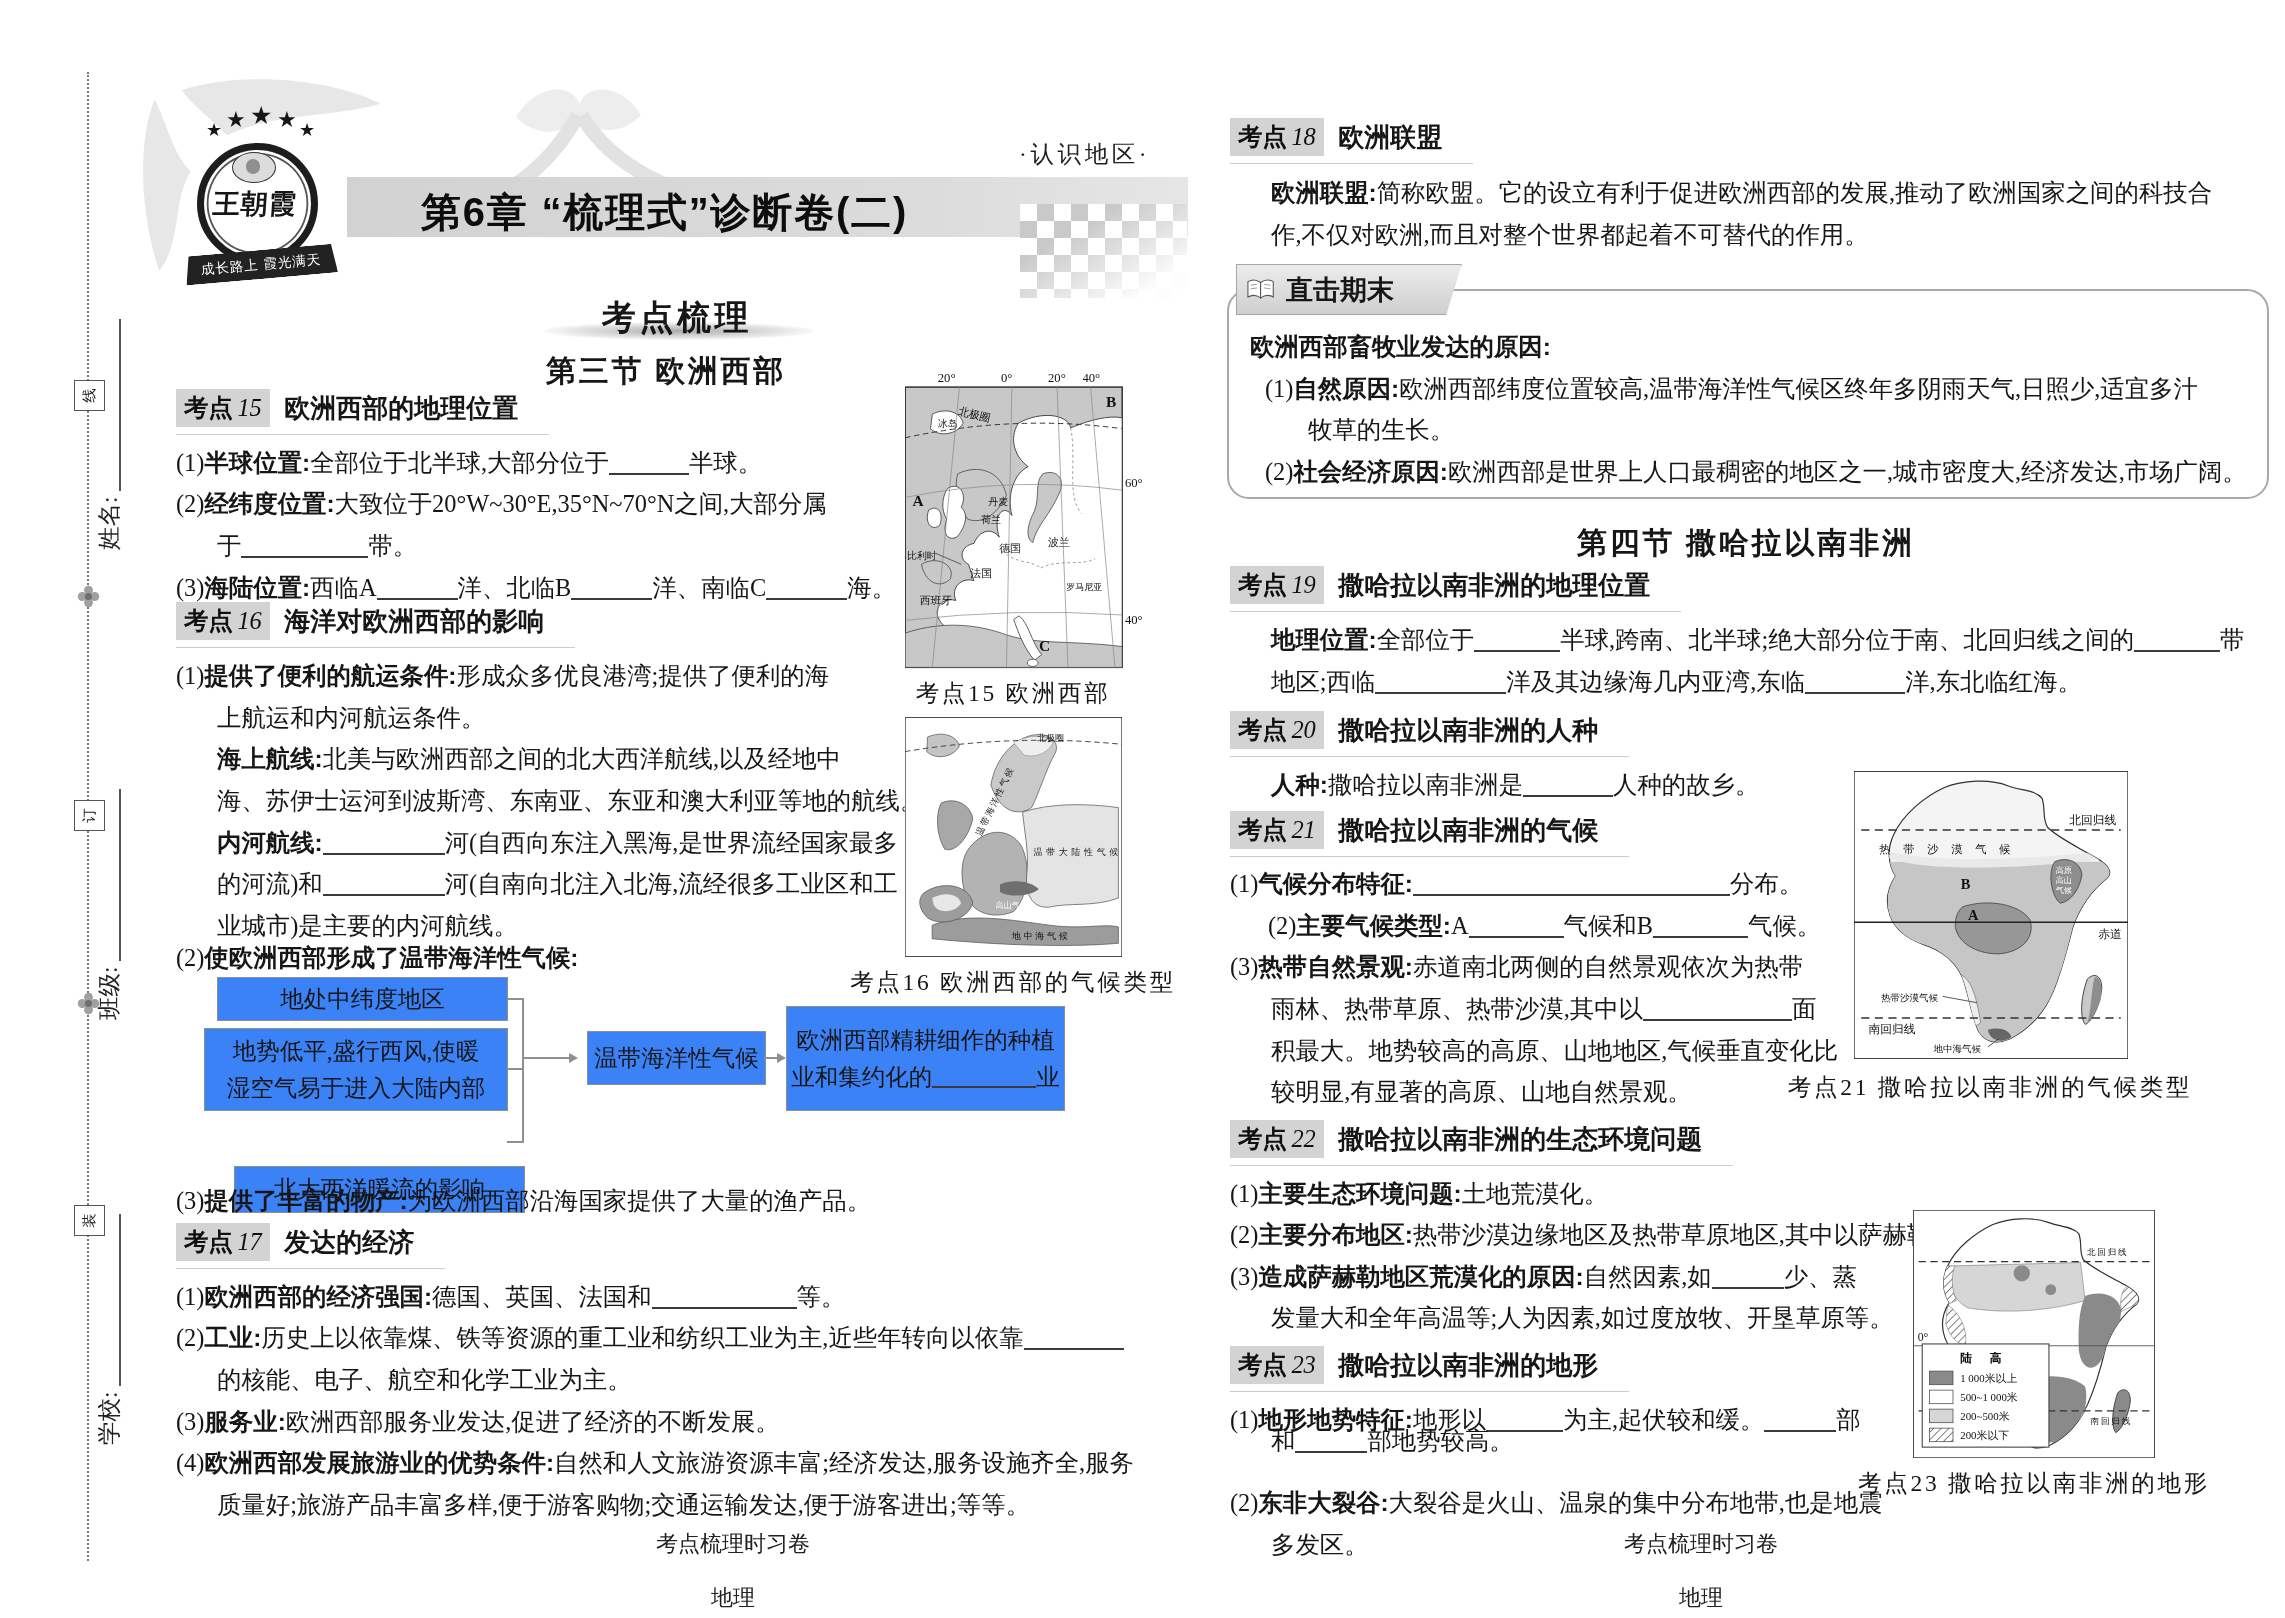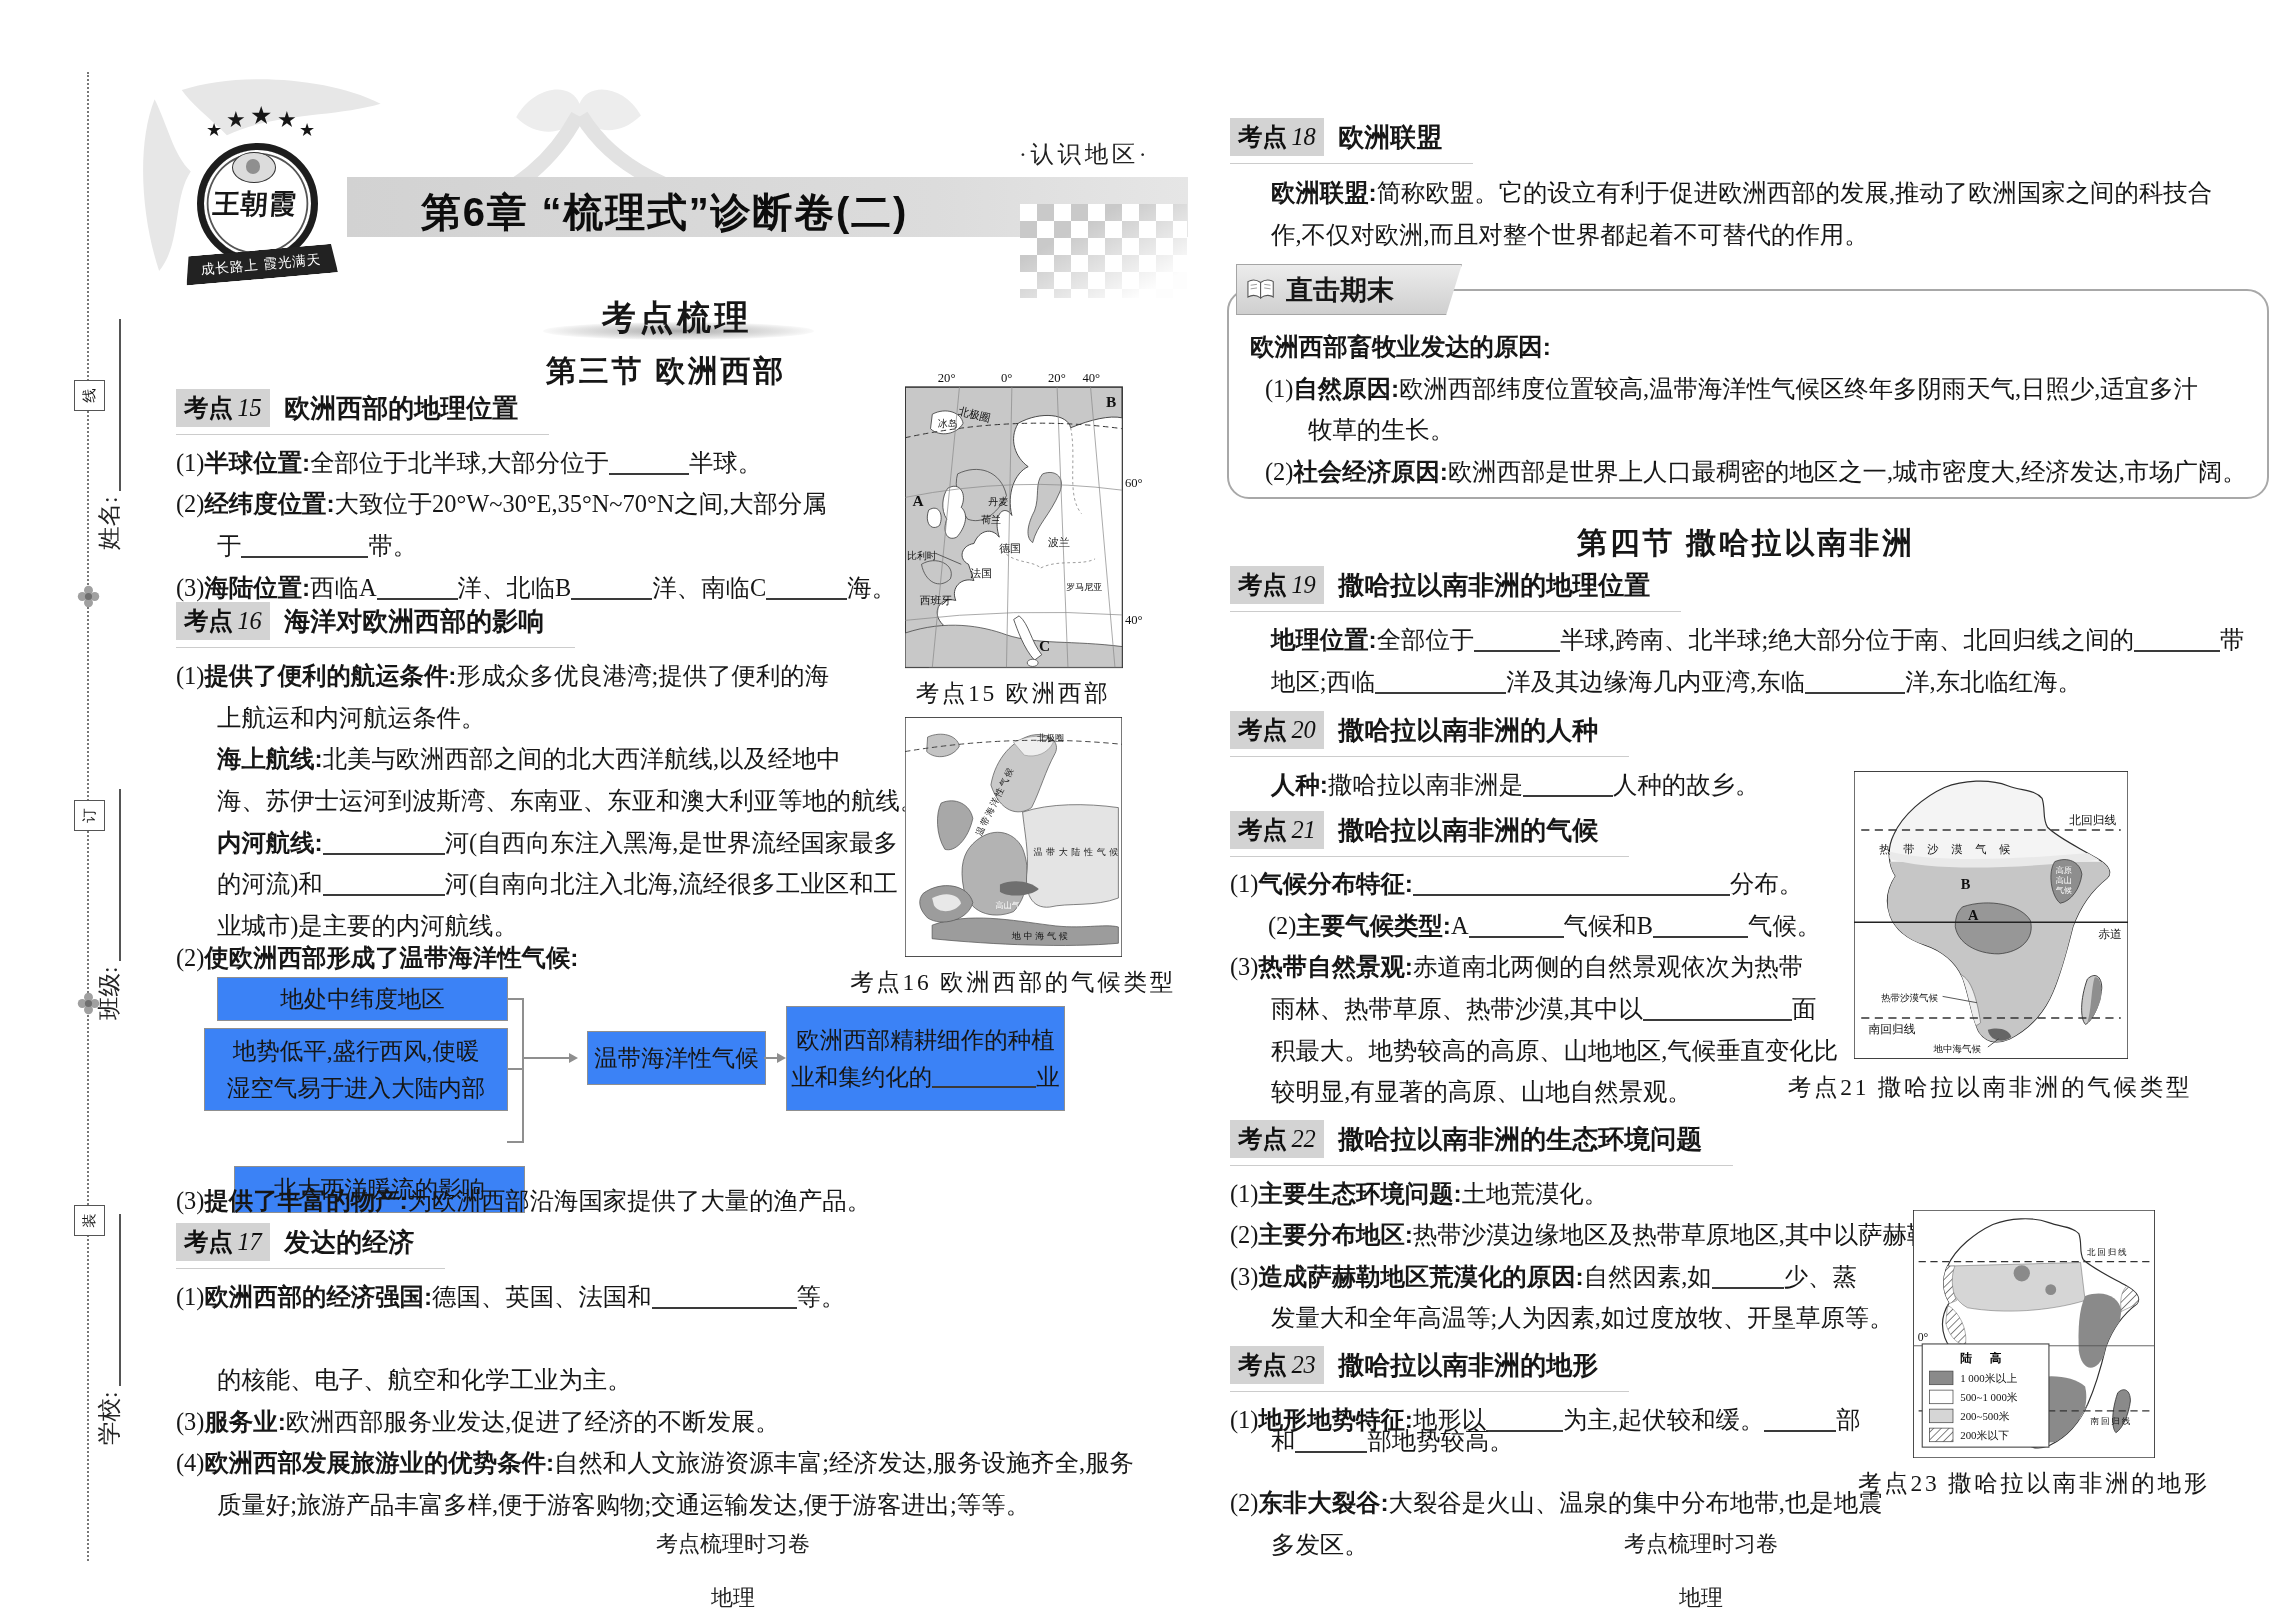--- a/index.html
+++ b/index.html
@@ -183,20 +183,21 @@
       <span><span>业和集约化的</span><span class="blank" style="width: 104px;"></span><span>业</span></span>
   </div>
 
   <p class="t" style="left:176px;top:1187px;"><span>(3)</span><span class="bd">提供了丰富的物产:</span><span>为欧洲西部沿海国家提供了大量的渔产品。</span></p>
 
   <div class="kp" style="left:176px;top:1223px;">
     <span class="kpb"><span>考点</span><i>17</i></span>
     <span class="kpt">发达的经济</span>
   </div>
   <p class="t" style="left:176px;top:1283px;"><span>(1)</span><span class="bd">欧洲西部的经济强国:</span><span>德国、英国、法国和</span><span class="blank" style="width: 145px;"></span><span>等。</span></p>
+  <p class="t" style="left:176px;top:1324px;"><span>(2)</span><span class="bd">工业:</span><span>历史上以依靠煤、铁等资源的重工业和纺织工业为主,近些年转向以依靠</span><span class="blank" style="width: 100px;"></span></p>
   <p class="t" style="left:217px;top:1366px;"><span>的核能、电子、航空和化学工业为主。</span></p>
   <p class="t" style="left:176px;top:1408px;"><span>(3)</span><span class="bd">服务业:</span><span>欧洲西部服务业发达,促进了经济的不断发展。</span></p>
   <p class="t" style="left:176px;top:1449px;"><span>(4)</span><span class="bd">欧洲西部发展旅游业的优势条件:</span><span>自然和人文旅游资源丰富;经济发达,服务设施齐全,服务</span></p>
   <p class="t" style="left:217px;top:1491px;"><span>质量好;旅游产品丰富多样,便于游客购物;交通运输发达,便于游客进出;等等。</span></p>
 
   <div class="footer" style="left:733px;top:1529px;">
     <span>考点梳理时习卷</span>
     <span>地理</span>
     <span class="pgwrap"><span>69</span>
       <svg class="pgcurve" width="60" height="12.7" viewBox="0 0 66 14">

